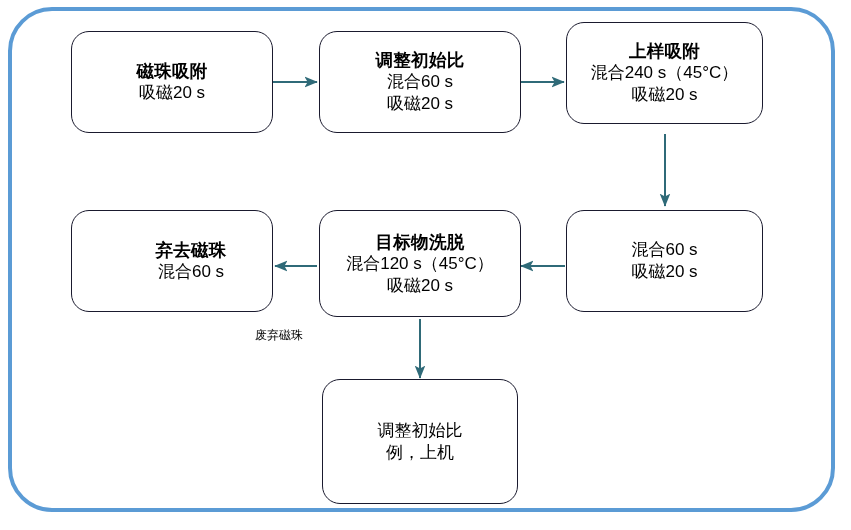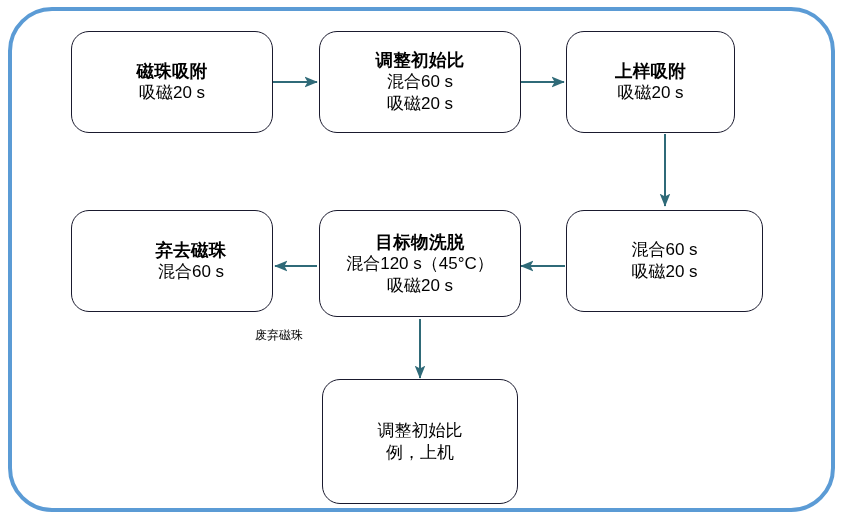--- a/index.html
+++ b/index.html
@@ -102,22 +102,23 @@
     <div class="title">磁珠吸附</div>
     <div class="line">吸磁20 s</div>
   </div>
 
   <div class="node" style="left:319px; top:31px; width:202px; height:102px;">
     <div class="title">调整初始比</div>
     <div class="line">混合60 s</div>
     <div class="line">吸磁20 s</div>
   </div>
 
-  <div class="node" style="left:566px; top:31px; width:169px; height:102px;">
+  <div class="node" style="left:566px; top:22px; width:197px; height:102px;">
     <div class="title">上样吸附</div>
+    <div class="line">混合240 s（45°C）</div>
     <div class="line">吸磁20 s</div>
   </div>
 
   <div class="node" style="left:71px; top:210px; width:202px; height:102px;padding-left:38px;">
     <div class="title">弃去磁珠</div>
     <div class="line">混合60 s</div>
   </div>
 
   <div class="node" style="left:319px; top:210px; width:202px; height:107px;justify-content:center;">
     <div class="title">目标物洗脱</div>

